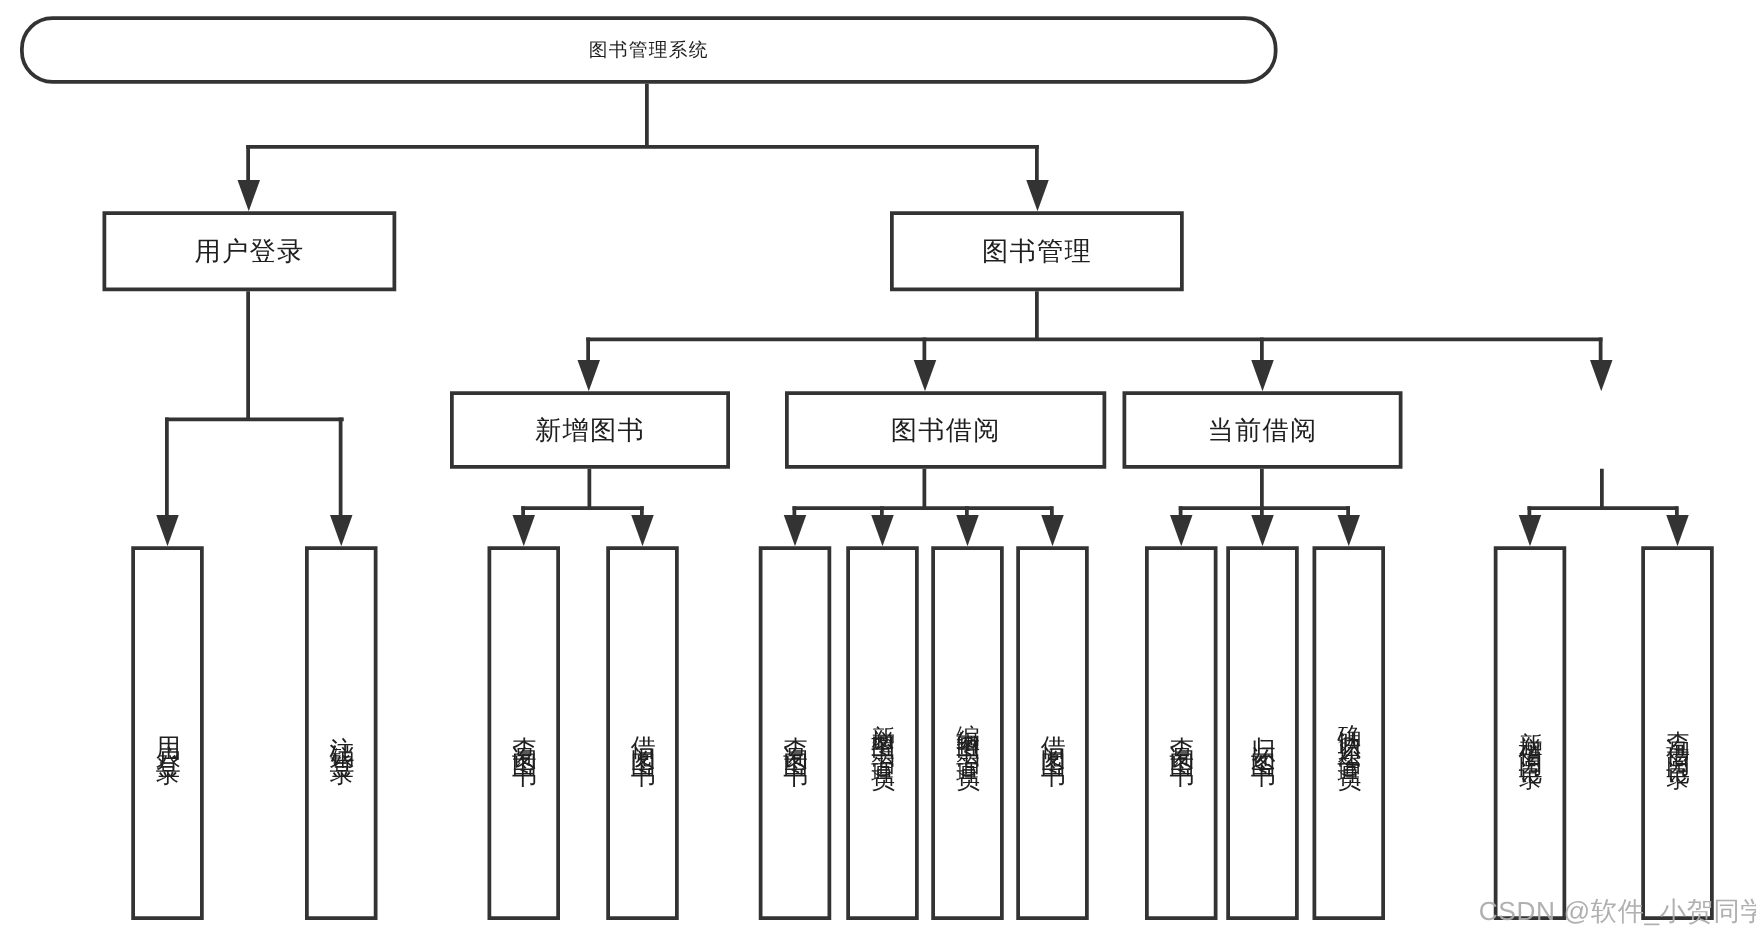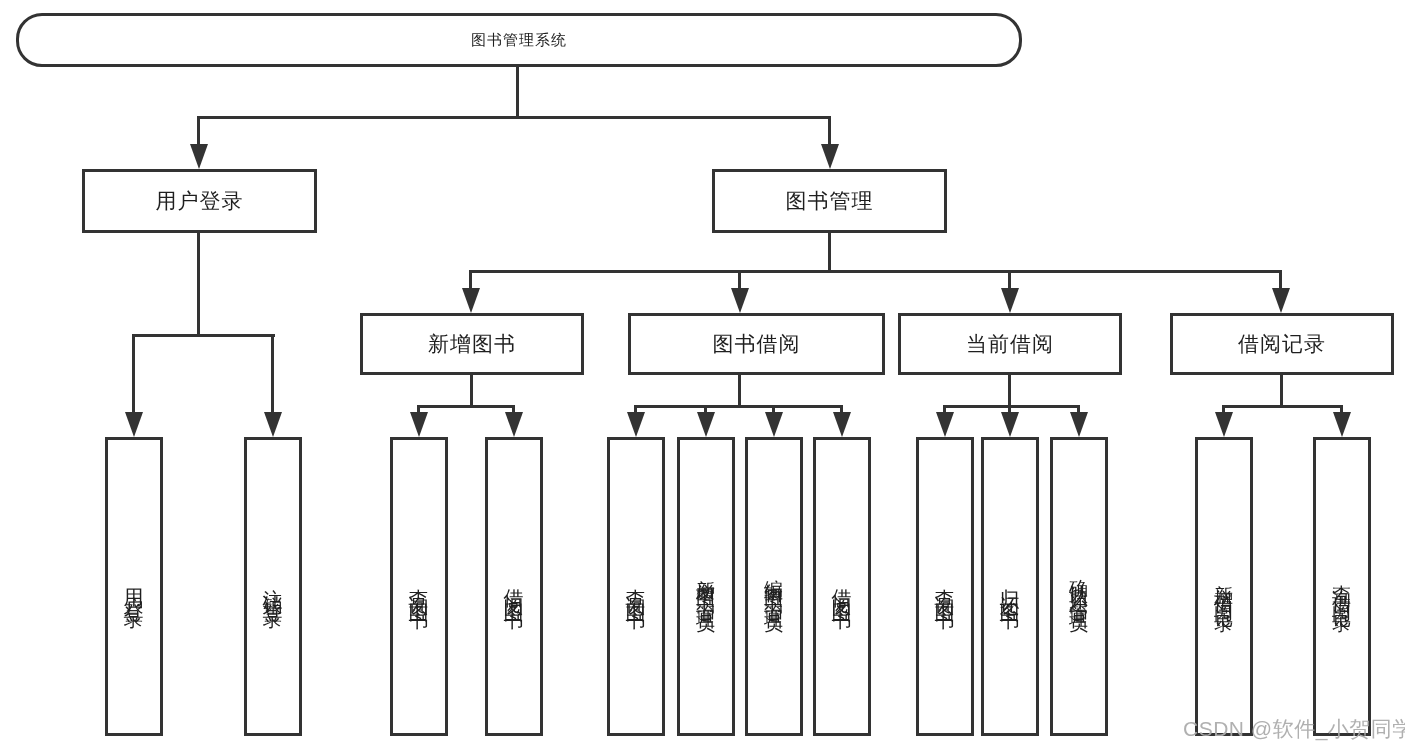--- a/index.html
+++ b/index.html
@@ -99,23 +99,20 @@
 
   <div class="node" style="left:360px;top:313px;width:224px;height:62px;">
     <span>新增图书</span>
   </div>
   <div class="node" style="left:628px;top:313px;width:257px;height:62px;">
     <span>图书借阅</span>
   </div>
   <div class="node" style="left:898px;top:313px;width:224px;height:62px;">
     <span>当前借阅</span>
   </div>
-  <div class="node" style="left:1170px;top:313px;width:224px;height:62px;">
-    <span>借阅记录</span>
-  </div>
 
   <div class="vline" style="left:470px;top:375px;height:32px;"></div>
   <div class="hline" style="left:417px;top:405px;width:98px;"></div>
   <div class="darrow" style="left:417px;top:405px;height:8px;"></div>
   <div class="darrow" style="left:512px;top:405px;height:8px;"></div>
 
   <div class="vline" style="left:738px;top:375px;height:32px;"></div>
   <div class="hline" style="left:634px;top:405px;width:208px;"></div>
   <div class="darrow" style="left:634px;top:405px;height:8px;"></div>
   <div class="darrow" style="left:704px;top:405px;height:8px;"></div>

